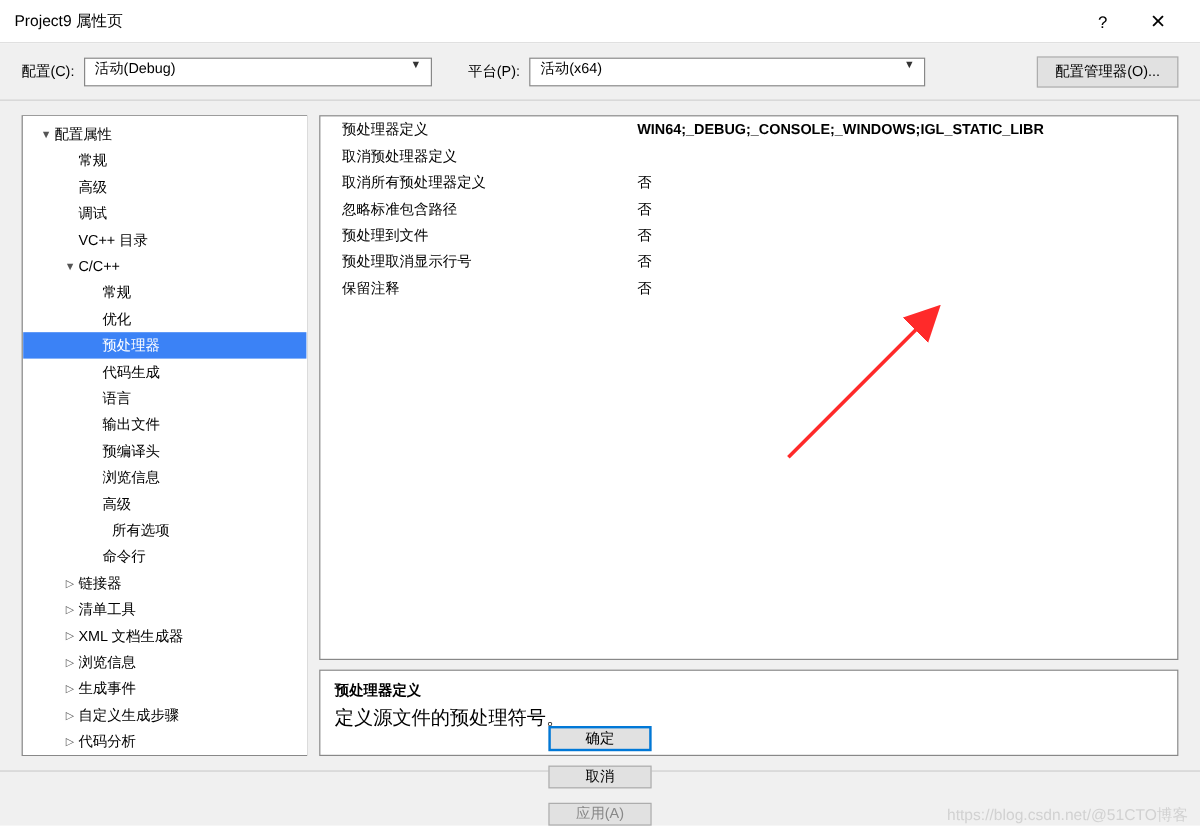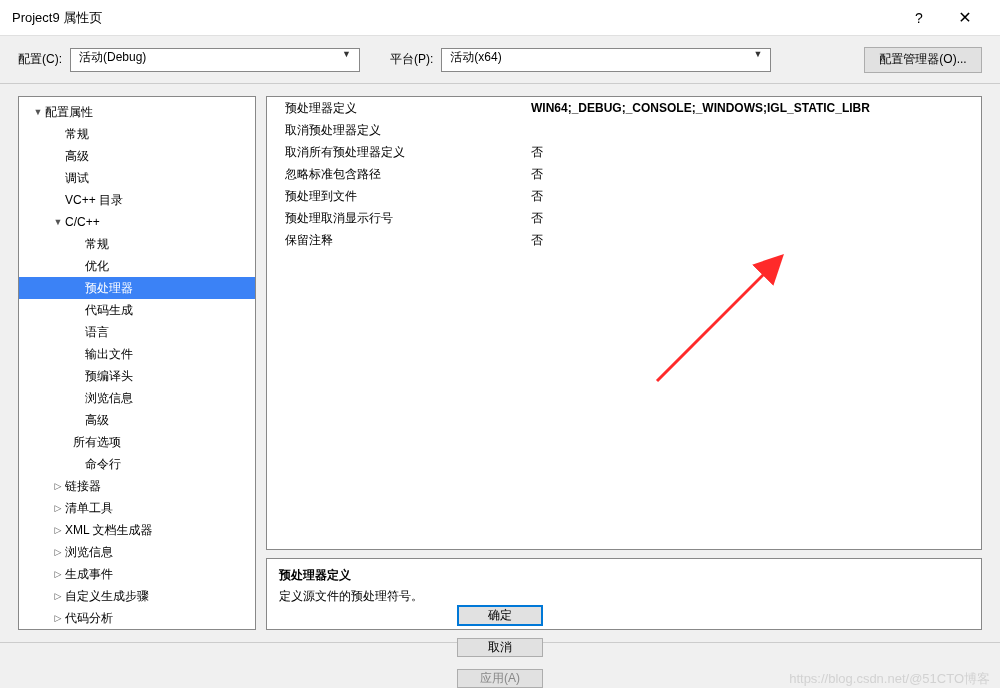--- a/index.html
+++ b/index.html
@@ -121,21 +121,21 @@
       overflow: hidden;
     }
     .grid-row.selected .value { font-weight: 700; }
     .desc {
       height: 72px;
       border: 1px solid #888;
       background: #fff;
       padding: 8px 12px;
     }
     .desc-title { font-weight: 700; font-size: 12px; margin-bottom: 4px; }
-    .desc-text { font-size: 12px; }
+    .desc-text { font-size: 16px; }
     .footer {
       height: 46px;
       display: flex;
       justify-content: flex-end;
       align-items: center;
       gap: 12px;
       padding: 0 18px;
       background: #f0f0f0;
       border-top: 1px solid #ccc;
       flex-direction: column;
@@ -236,21 +236,21 @@
         <span>预编译头</span>
       </div>
       <div class="tree-item" style="padding-left: 52px;">
         <span class="arrow"></span>
         <span>浏览信息</span>
       </div>
       <div class="tree-item" style="padding-left: 52px;">
         <span class="arrow"></span>
         <span>高级</span>
       </div>
-      <div class="tree-item" style="padding-left: 40px;">
+      <div class="tree-item" style="padding-left: 60px;">
         <span class="arrow"></span>
         <span>所有选项</span>
       </div>
       <div class="tree-item" style="padding-left: 52px;">
         <span class="arrow"></span>
         <span>命令行</span>
       </div>
       <div class="tree-item" style="padding-left: 32px;">
         <span class="arrow">▷</span>
         <span>链接器</span>

